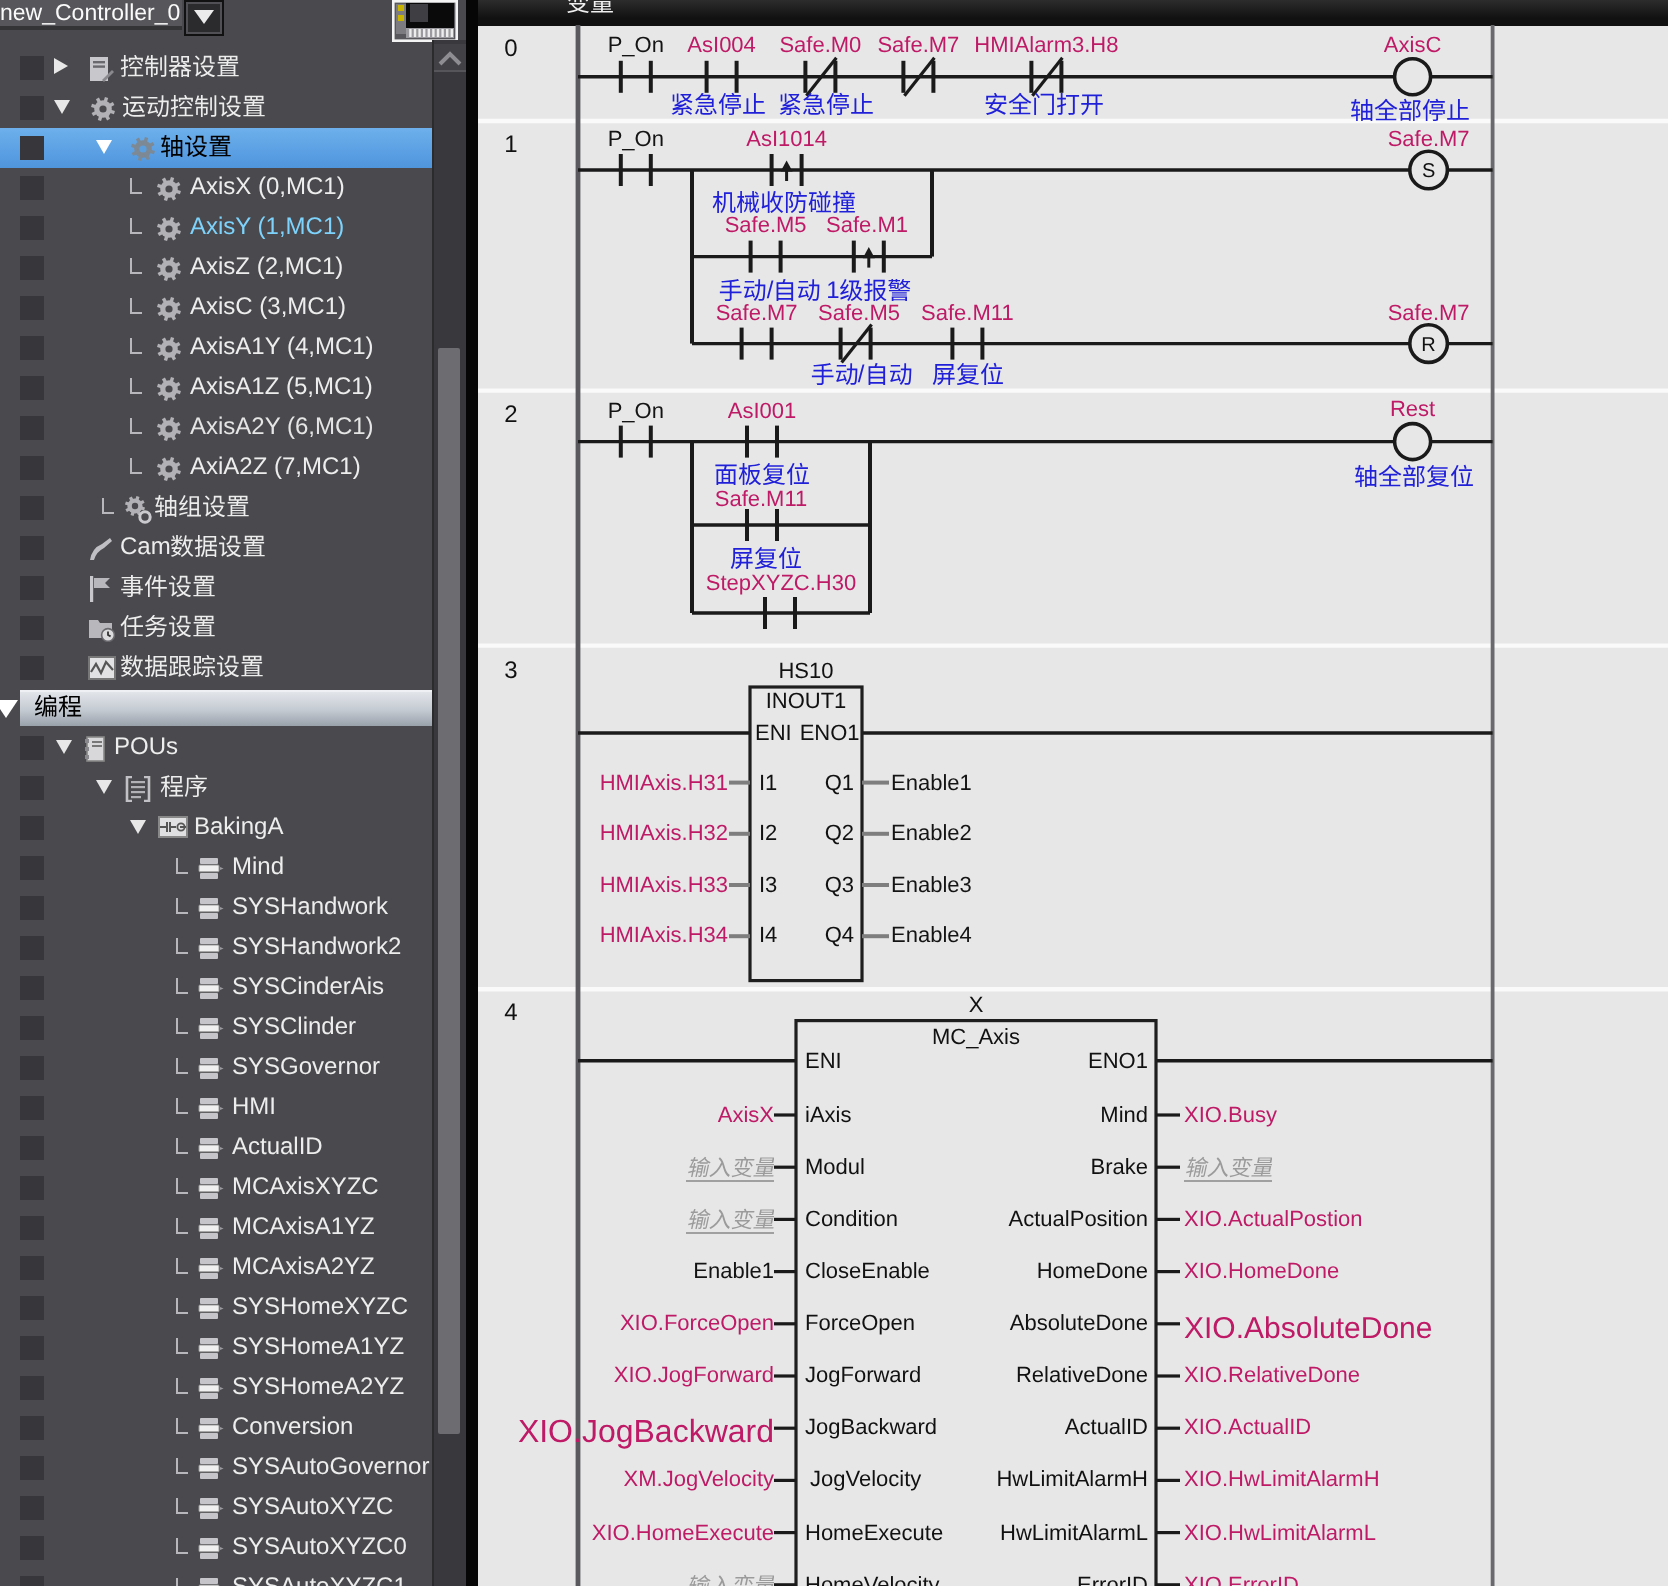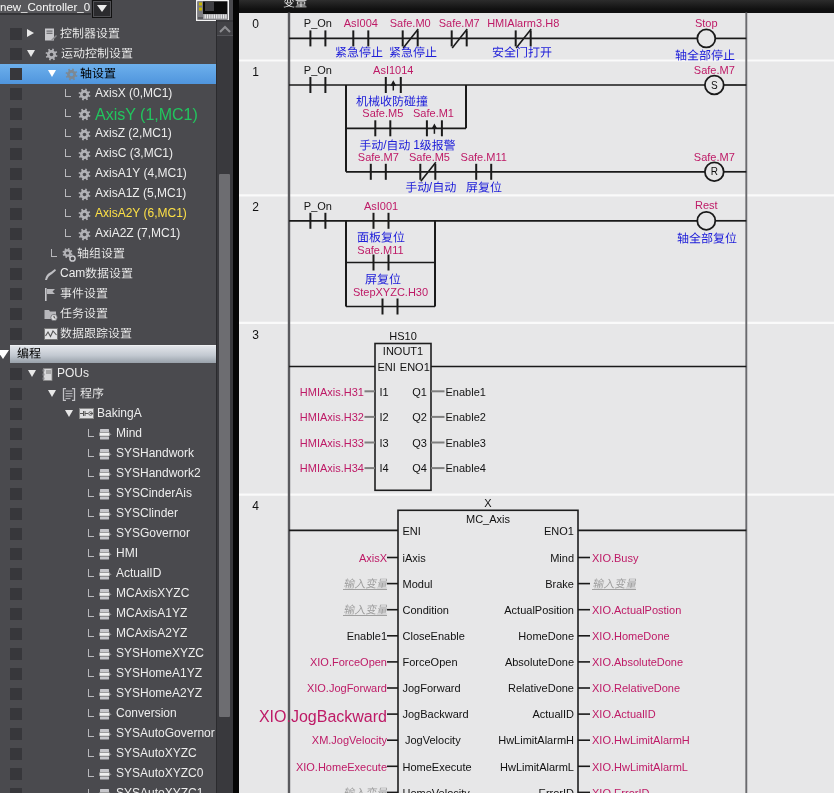--- a/index.html
+++ b/index.html
@@ -189,21 +189,21 @@
           <line x1="6.5" y1="6.5" x2="4.73" y2="12.23"></line>
           <line x1="6.5" y1="6.5" x2="1.19" y2="9.30"></line>
           <line x1="6.5" y1="6.5" x2="0.77" y2="4.73"></line>
           <line x1="6.5" y1="6.5" x2="3.70" y2="1.19"></line>
           <line x1="6.5" y1="6.5" x2="8.27" y2="0.77"></line>
           <line x1="6.5" y1="6.5" x2="11.81" y2="3.70"></line>
         </g>
       </g>
       <circle cx="6.5" cy="6.5" r="1.8" fill="#4a4a4e"></circle>
     </svg>
-<div style="position:absolute;left:95px;top:106.0px;font-size:16px;color:#22c55e;white-space:nowrap"><span>AxisY (1,MC1)</span></div>
+<div style="position:absolute;left:95px;top:106.0px;font-size:12px;color:#7dd3fc;white-space:nowrap"><span>AxisY (1,MC1)</span></div>
 <div style="position:absolute;left:10px;top:128.0px;width:12px;height:12px;background:#37373b"></div>
 <div style="position:absolute;left:65px;top:129.0px;width:6px;height:8px;border-left:1.6px solid #b8b8bc;border-bottom:1.6px solid #b8b8bc"></div>
 <svg style="position:absolute;left:78px;top:127.5px" width="13" height="13" viewBox="0 0 13 13">
       <g fill="#b2b2b6">
         <circle cx="6.5" cy="6.5" r="4.4"></circle>
         <g stroke="#b2b2b6" stroke-width="1.7">
           <line x1="6.5" y1="6.5" x2="12.23" y2="8.27"></line>
           <line x1="6.5" y1="6.5" x2="9.30" y2="11.81"></line>
           <line x1="6.5" y1="6.5" x2="4.73" y2="12.23"></line>
           <line x1="6.5" y1="6.5" x2="1.19" y2="9.30"></line>
@@ -284,21 +284,21 @@
           <line x1="6.5" y1="6.5" x2="4.73" y2="12.23"></line>
           <line x1="6.5" y1="6.5" x2="1.19" y2="9.30"></line>
           <line x1="6.5" y1="6.5" x2="0.77" y2="4.73"></line>
           <line x1="6.5" y1="6.5" x2="3.70" y2="1.19"></line>
           <line x1="6.5" y1="6.5" x2="8.27" y2="0.77"></line>
           <line x1="6.5" y1="6.5" x2="11.81" y2="3.70"></line>
         </g>
       </g>
       <circle cx="6.5" cy="6.5" r="1.8" fill="#4a4a4e"></circle>
     </svg>
-<div style="position:absolute;left:95px;top:206.0px;font-size:12px;color:#fde047;white-space:nowrap"><span>AxisA2Y (6,MC1)</span></div>
+<div style="position:absolute;left:95px;top:206.0px;font-size:12px;color:#e5e5e5;white-space:nowrap"><span>AxisA2Y (6,MC1)</span></div>
 <div style="position:absolute;left:10px;top:228.0px;width:12px;height:12px;background:#37373b"></div>
 <div style="position:absolute;left:65px;top:229.0px;width:6px;height:8px;border-left:1.6px solid #b8b8bc;border-bottom:1.6px solid #b8b8bc"></div>
 <svg style="position:absolute;left:78px;top:227.5px" width="13" height="13" viewBox="0 0 13 13">
       <g fill="#b2b2b6">
         <circle cx="6.5" cy="6.5" r="4.4"></circle>
         <g stroke="#b2b2b6" stroke-width="1.7">
           <line x1="6.5" y1="6.5" x2="12.23" y2="8.27"></line>
           <line x1="6.5" y1="6.5" x2="9.30" y2="11.81"></line>
           <line x1="6.5" y1="6.5" x2="4.73" y2="12.23"></line>
           <line x1="6.5" y1="6.5" x2="1.19" y2="9.30"></line>
@@ -722,21 +722,21 @@
 <div style="position:absolute;left:255.5px;top:16.5px;transform:translateX(-50%);font-size:12px;color:#111;white-space:nowrap">0</div>
 <div style="position:absolute;left:255.5px;top:65px;transform:translateX(-50%);font-size:12px;color:#111;white-space:nowrap">1</div>
 <div style="position:absolute;left:255.5px;top:200px;transform:translateX(-50%);font-size:12px;color:#111;white-space:nowrap">2</div>
 <div style="position:absolute;left:255.5px;top:327.5px;transform:translateX(-50%);font-size:12px;color:#111;white-space:nowrap">3</div>
 <div style="position:absolute;left:255.5px;top:498.5px;transform:translateX(-50%);font-size:12px;color:#111;white-space:nowrap">4</div>
 <div style="position:absolute;left:317.9px;top:16.8px;transform:translateX(-50%);font-size:11px;color:#141414;white-space:nowrap">P_On</div>
 <div style="position:absolute;left:360.8px;top:16.8px;transform:translateX(-50%);font-size:11px;color:#be1a66;white-space:nowrap">AsI004</div>
 <div style="position:absolute;left:410.2px;top:16.8px;transform:translateX(-50%);font-size:11px;color:#be1a66;white-space:nowrap">Safe.M0</div>
 <div style="position:absolute;left:459.2px;top:16.8px;transform:translateX(-50%);font-size:11px;color:#be1a66;white-space:nowrap">Safe.M7</div>
 <div style="position:absolute;left:523.2px;top:16.8px;transform:translateX(-50%);font-size:11px;color:#be1a66;white-space:nowrap">HMIAlarm3.H8</div>
-<div style="position:absolute;left:706.3px;top:16.8px;transform:translateX(-50%);font-size:11px;color:#be1a66;white-space:nowrap">Stop</div>
+<div style="position:absolute;left:706.3px;top:16.8px;transform:translateX(-50%);font-size:11px;color:#be1a66;white-space:nowrap">AxisC</div>
 <div style="position:absolute;left:359px;top:44.5px;transform:translateX(-50%);font-size:12px;color:#2020d9;white-space:nowrap"><svg class="zs" width="48" height="12" viewBox="0 0 4000 1000" style="fill:#2020d9">
         <g>
           <use href="#g22" transform="translate(0,880) scale(1,-1)"></use>
           <use href="#g23" transform="translate(1000,880) scale(1,-1)"></use>
           <use href="#g24" transform="translate(2000,880) scale(1,-1)"></use>
           <use href="#g25" transform="translate(3000,880) scale(1,-1)"></use>
         </g>
       </svg></div>
 <div style="position:absolute;left:413px;top:44.5px;transform:translateX(-50%);font-size:12px;color:#2020d9;white-space:nowrap"><svg class="zs" width="48" height="12" viewBox="0 0 4000 1000" style="fill:#2020d9">
         <g>
@@ -905,21 +905,21 @@
 <div style="position:absolute;left:402.5px;top:603.9000000000001px;font-size:11px;color:#111;white-space:nowrap">Condition</div>
 <div style="position:absolute;right:260px;top:603.9000000000001px;font-size:11px;color:#111;white-space:nowrap">ActualPosition</div>
 <div style="position:absolute;left:592px;top:603.9000000000001px;font-size:11px;color:#be1a66;white-space:nowrap">XIO.ActualPostion</div>
 <div style="position:absolute;right:447px;top:630.0px;font-size:11px;color:#141414;white-space:nowrap">Enable1</div>
 <div style="position:absolute;left:402.5px;top:630.0px;font-size:11px;color:#111;white-space:nowrap">CloseEnable</div>
 <div style="position:absolute;right:260px;top:630.0px;font-size:11px;color:#111;white-space:nowrap">HomeDone</div>
 <div style="position:absolute;left:592px;top:630.0px;font-size:11px;color:#be1a66;white-space:nowrap">XIO.HomeDone</div>
 <div style="position:absolute;right:447px;top:656.1px;font-size:11px;color:#be1a66;white-space:nowrap">XIO.ForceOpen</div>
 <div style="position:absolute;left:402.5px;top:656.1px;font-size:11px;color:#111;white-space:nowrap">ForceOpen</div>
 <div style="position:absolute;right:260px;top:656.1px;font-size:11px;color:#111;white-space:nowrap">AbsoluteDone</div>
-<div style="position:absolute;left:592px;top:656.1px;font-size:11px;color:#be1a66;white-space:nowrap">XIO.AbsoluteDone</div>
+<div style="position:absolute;left:592px;top:656.1px;font-size:15px;color:#be1a66;white-space:nowrap">XIO.AbsoluteDone</div>
 <div style="position:absolute;right:447px;top:682.2px;font-size:11px;color:#be1a66;white-space:nowrap">XIO.JogForward</div>
 <div style="position:absolute;left:402.5px;top:682.2px;font-size:11px;color:#111;white-space:nowrap">JogForward</div>
 <div style="position:absolute;right:260px;top:682.2px;font-size:11px;color:#111;white-space:nowrap">RelativeDone</div>
 <div style="position:absolute;left:592px;top:682.2px;font-size:11px;color:#be1a66;white-space:nowrap">XIO.RelativeDone</div>
 <div style="position:absolute;right:447px;top:708.3000000000001px;font-size:16px;color:#be1a66;white-space:nowrap">XIO.JogBackward</div>
 <div style="position:absolute;left:402.5px;top:708.3000000000001px;font-size:11px;color:#111;white-space:nowrap">JogBackward</div>
 <div style="position:absolute;right:260px;top:708.3000000000001px;font-size:11px;color:#111;white-space:nowrap">ActualID</div>
 <div style="position:absolute;left:592px;top:708.3000000000001px;font-size:11px;color:#be1a66;white-space:nowrap">XIO.ActualID</div>
 <div style="position:absolute;right:447px;top:734.4000000000001px;font-size:11px;color:#be1a66;white-space:nowrap">XM.JogVelocity</div>
 <div style="position:absolute;left:405px;top:734.4000000000001px;font-size:11px;color:#111;white-space:nowrap">JogVelocity</div>

